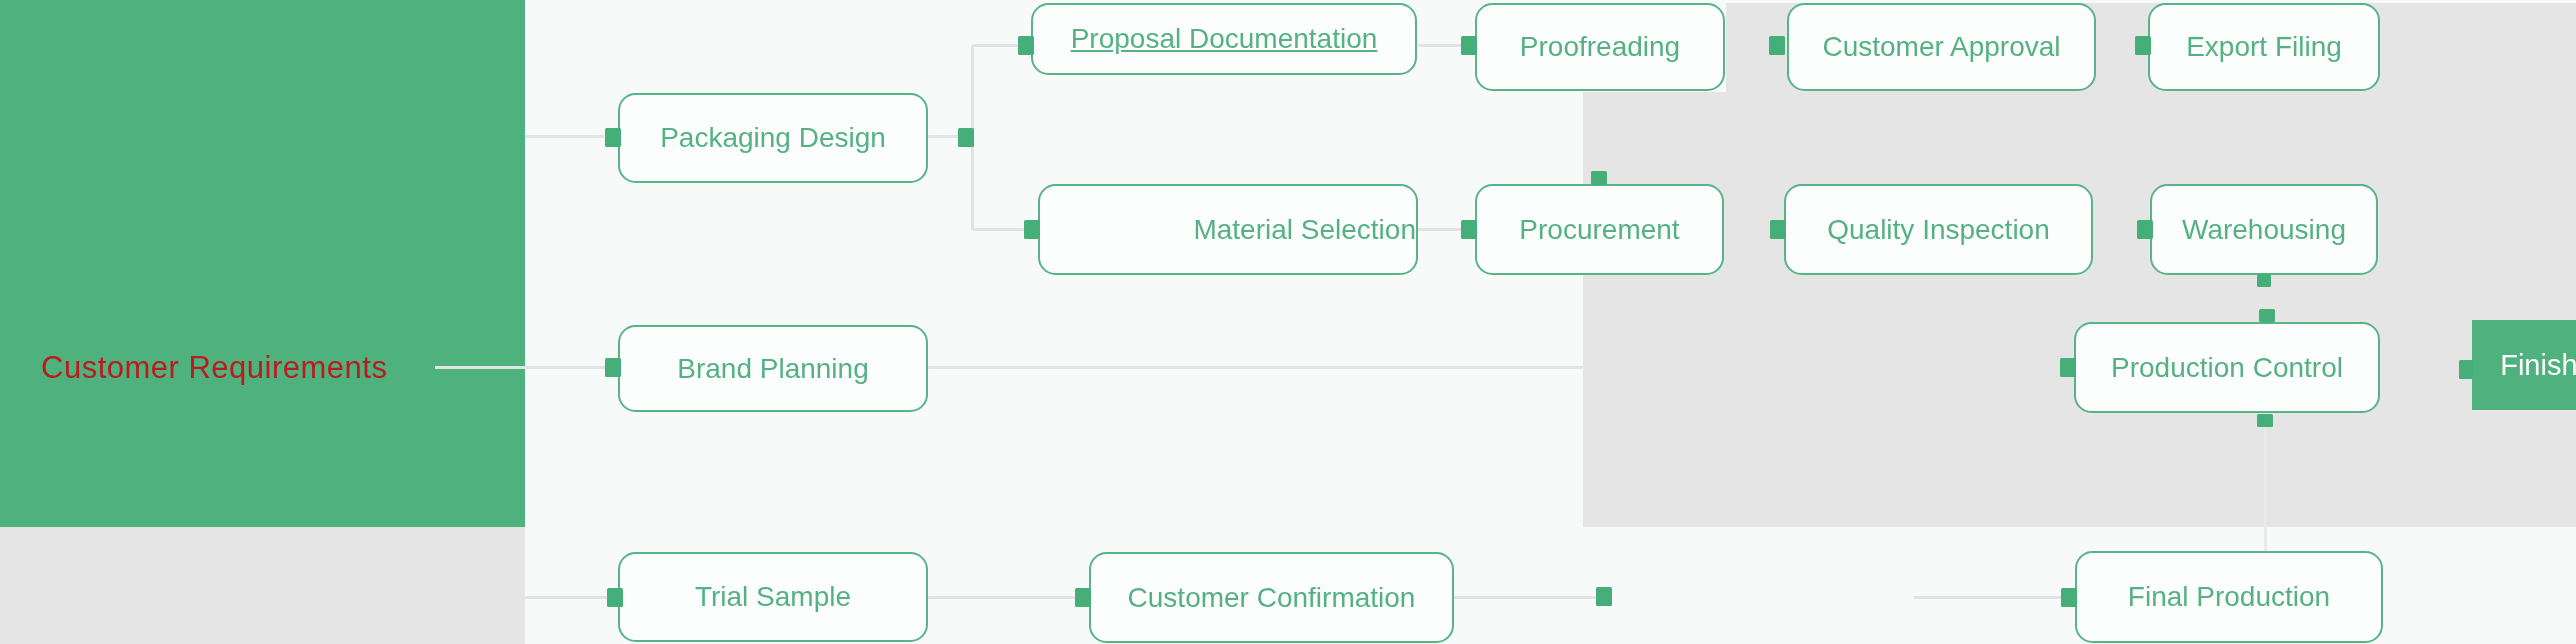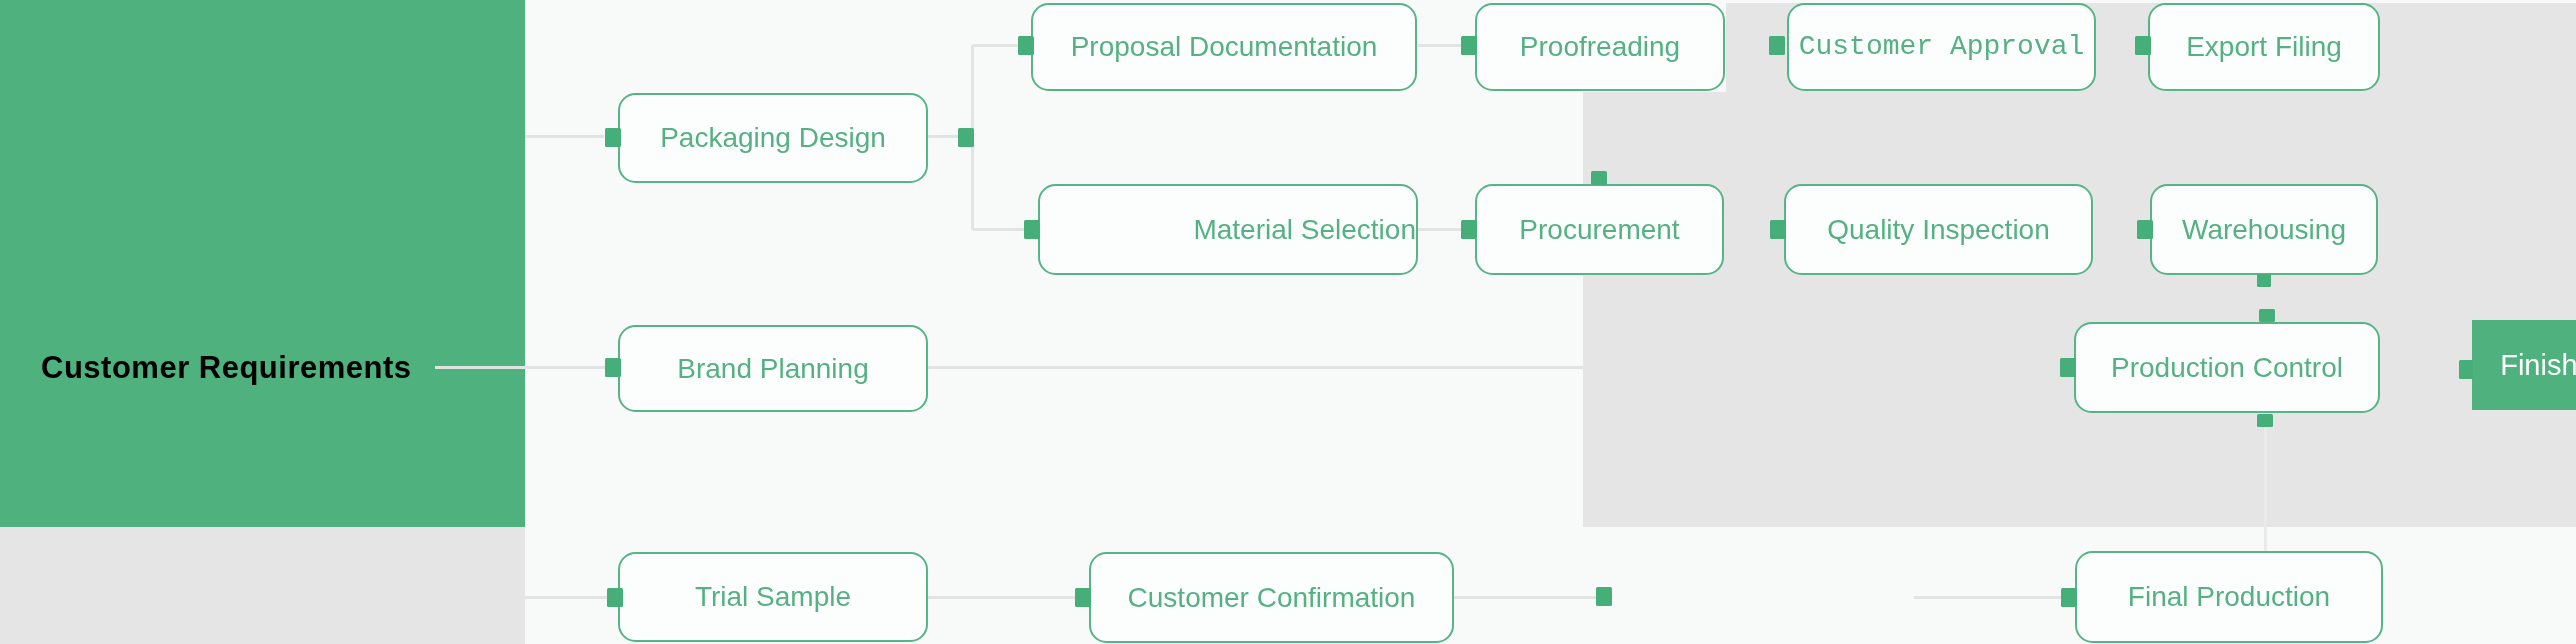--- a/index.html
+++ b/index.html
@@ -7,22 +7,22 @@
     width:2658px;height:645px;overflow:hidden;
     background:var(--bg,#f8faf9);
     font-family:"Liberation Sans", sans-serif;
   }
   #stage{position:relative;width:2658px;height:645px;overflow:hidden;}
   .region{position:absolute;z-index:1;}
   .region.green{background:var(--green,#4fb27e);}
   .region.gray{background:var(--gray,#e4e5e4);}
   .start-label{
     position:absolute;left:41px;top:350px;
-    font-size:31px;font-weight:700;letter-spacing:0.5px;
-    color:#000000;white-space:nowrap;line-height:35px;
+    font-size:31px;font-weight:400;letter-spacing:0.5px;
+    color:#b91c1c;white-space:nowrap;line-height:35px;
     z-index:3;
   }
   .edge{position:absolute;background:var(--line,#e2e4e3);z-index:2;}
   .edge.h{height:2.6px;}
   .edge.v{width:2.6px;}
   .edge.faint{background:#e9eaea;}
   .node{
     position:absolute;z-index:3;
     background:var(--node-fill,#fcfefd);
     border:2.1px solid var(--green-border,#57b486);
@@ -62,27 +62,27 @@
     <div class="edge h" style="left: 435px; top: 366px; width: 170px;"></div>
     <div class="edge h" style="left: 928px; top: 366px; width: 655px;"></div>
     <div class="edge h" style="left: 525px; top: 596px; width: 82px;"></div>
     <div class="edge h" style="left: 928px; top: 596px; width: 147px;"></div>
     <div class="edge h" style="left: 1454px; top: 596px; width: 142px;"></div>
     <div class="edge h" style="left: 1914px; top: 596px; width: 147px;"></div>
     <div class="edge v faint" style="left: 2264px; top: 428px; height: 125px;"></div>
     <div class="node" style="left: 618px; top: 93px; width: 310px; height: 90px;">
       <span>Packaging Design</span>
     </div>
-    <div class="node" style="left: 1031px; top: 2.6px; width: 386px; height: 88px;">
+    <div class="node" style="left: 1031px; top: 2.6px; width: 386px; height: 72px; text-decoration: underline;">
       <span>Proposal Documentation</span>
     </div>
     <div class="node" style="left: 1475px; top: 2.6px; width: 250px; height: 88px;">
       <span>Proofreading</span>
     </div>
-    <div class="node" style="left: 1787px; top: 2.6px; width: 309px; height: 88px; font-family: Liberation Mono, monospace;">
+    <div class="node" style="left: 1787px; top: 2.6px; width: 309px; height: 88px;">
       <span>Customer Approval</span>
     </div>
     <div class="node" style="left: 2148px; top: 2.6px; width: 232px; height: 88px;">
       <span>Export Filing</span>
     </div>
     <div class="node" style="left: 1038px; top: 184px; width: 380px; height: 91px; justify-content: flex-end;">
       <span>Material Selection</span>
     </div>
     <div class="node" style="left: 1784px; top: 184px; width: 309px; height: 91px;">
       <span>Quality Inspection</span>

